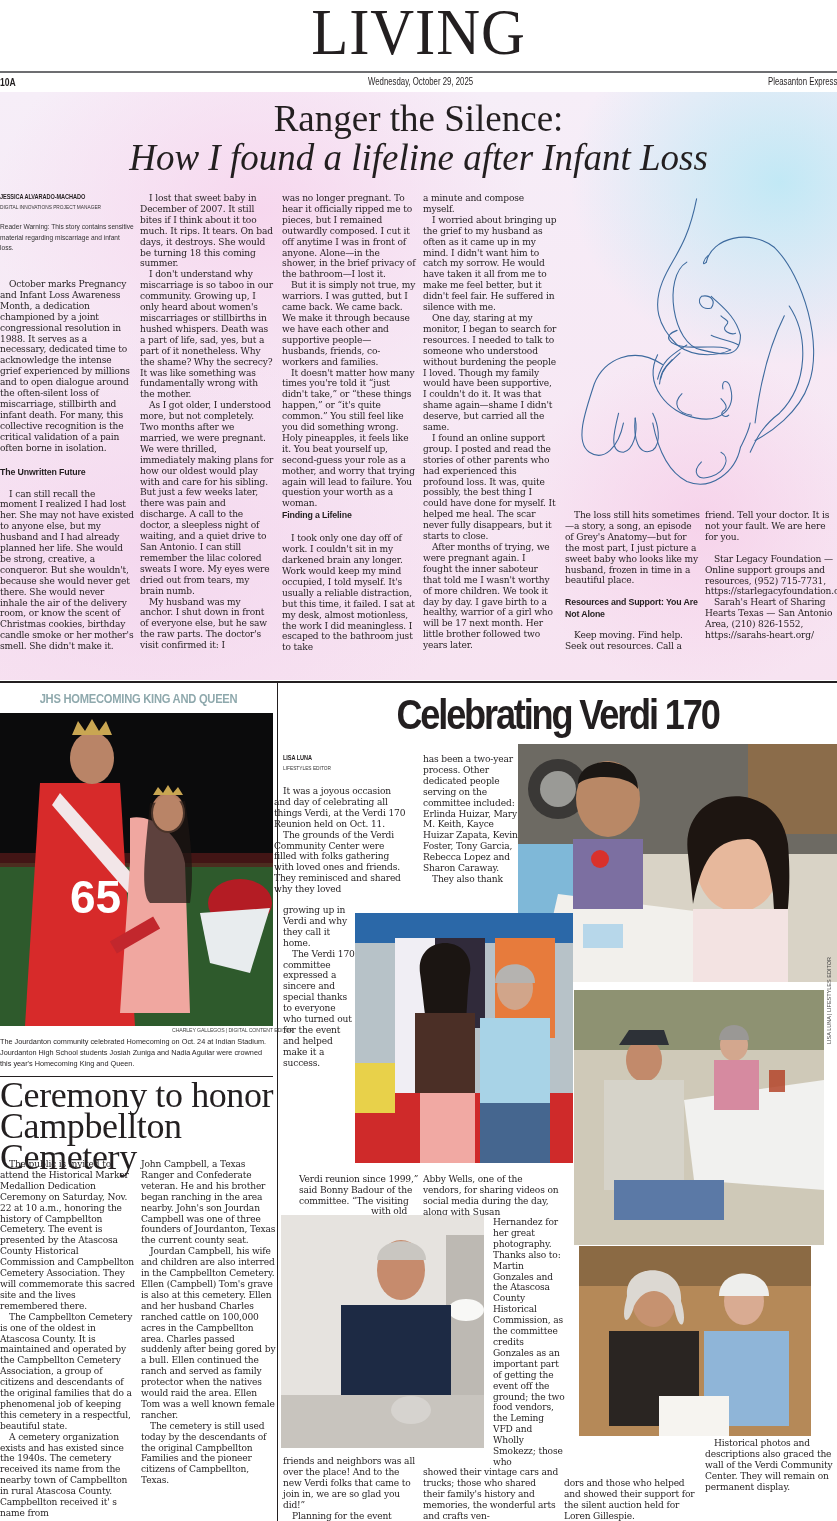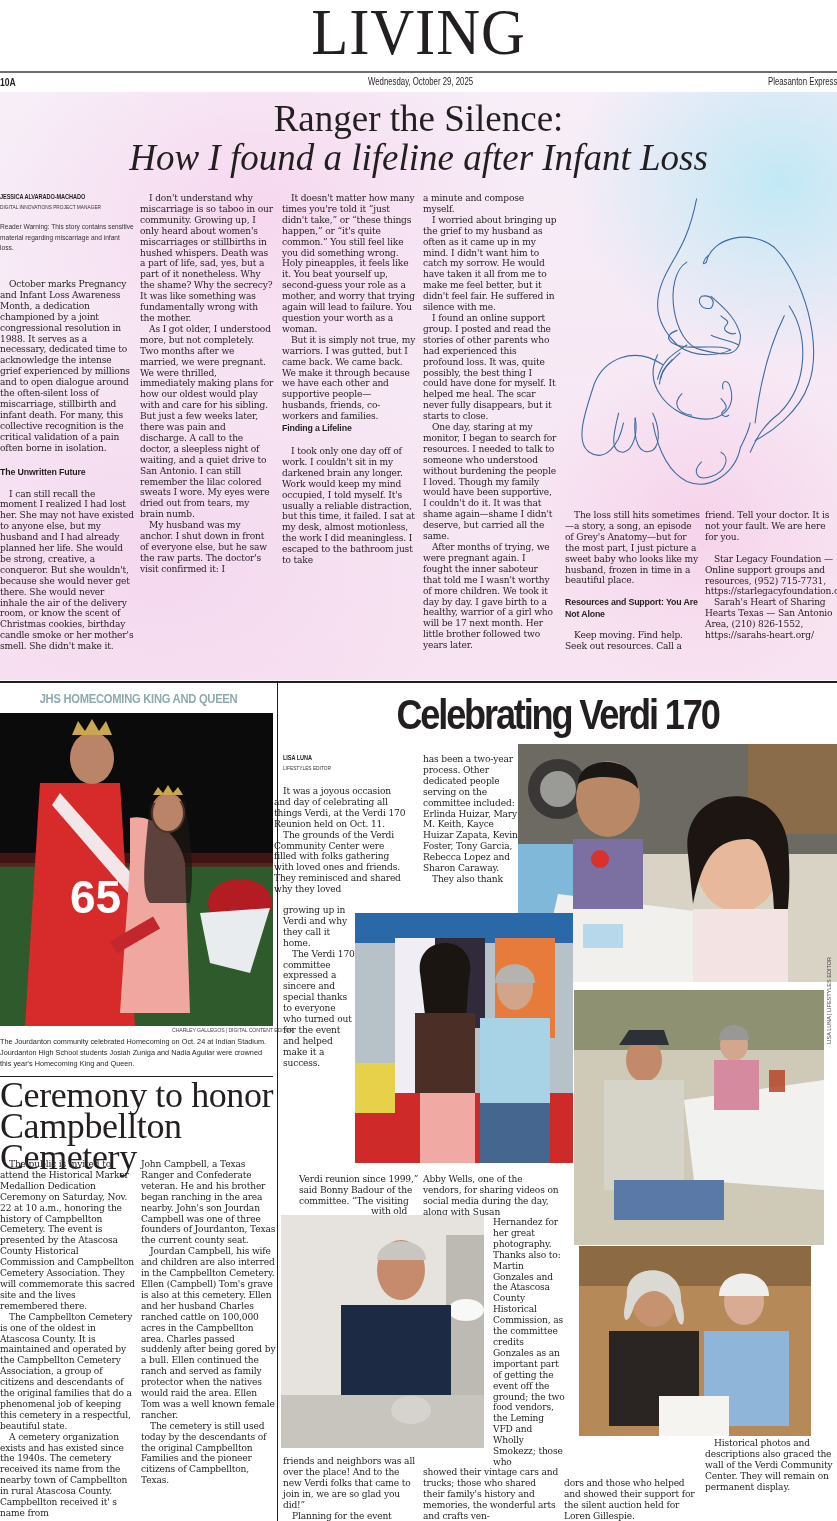--- a/index.html
+++ b/index.html
@@ -54,37 +54,39 @@
   <div class="warn" style="margin-top:12px;width:135px">Reader Warning: This story contains sensitive material regarding miscarriage and infant loss.</div>
 </div>
 
 <div class="abs col" style="left:0;top:279px;width:134px">
   <p>October marks Pregnancy and Infant Loss Awareness Month, a dedication championed by a joint congressional resolution in 1988. It serves as a necessary, dedicated time to acknowledge the intense grief experienced by millions and to open dialogue around the often-silent loss of miscarriage, stillbirth and infant death. For many, this collective recognition is the critical validation of a pain often borne in isolation.</p>
   <div class="subhead" style="margin-top:12px">The Unwritten Future</div>
   <p style="margin-top:11px">I can still recall the moment I realized I had lost her. She may not have existed to anyone else, but my husband and I had already planned her life. She would be strong, creative, a conqueror. But she wouldn't, because she would never get there. She would never inhale the air of the delivery room, or know the scent of Christmas cookies, birthday candle smoke or her mother's smell. She didn't make it.</p>
 </div>
 
 <div class="abs col" style="left:140px;top:193px;width:134px">
+  <p>I lost that sweet baby in December of 2007. It still bites if I think about it too much. It rips. It tears. On bad days, it destroys. She would be turning 18 this coming summer.</p>
   <p>I don't understand why miscarriage is so taboo in our community. Growing up, I only heard about women's miscarriages or stillbirths in hushed whispers. Death was a part of life, sad, yes, but a part of it nonetheless. Why the shame? Why the secrecy? It was like something was fundamentally wrong with the mother.</p>
   <p>As I got older, I understood more, but not completely. Two months after we married, we were pregnant. We were thrilled, immediately making plans for how our oldest would play with and care for his sibling. But just a few weeks later, there was pain and discharge. A call to the doctor, a sleepless night of waiting, and a quiet drive to San Antonio. I can still remember the lilac colored sweats I wore. My eyes were dried out from tears, my brain numb.</p>
   <p>My husband was my anchor. I shut down in front of everyone else, but he saw the raw parts. The doctor's visit confirmed it: I</p>
 </div>
 
 <div class="abs col" style="left:282px;top:193px;width:134px">
+  <p style="text-indent:0">was no longer pregnant. To hear it officially ripped me to pieces, but I remained outwardly composed. I cut it off anytime I was in front of anyone. Alone—in the shower, in the brief privacy of the bathroom—I lost it.</p>
+  <p>But it is simply not true, my warriors. I was gutted, but I came back. We came back. We make it through because we have each other and supportive people—husbands, friends, co-workers and families.</p>
   <p>It doesn't matter how many times you're told it “just didn't take,” or “these things happen,” or “it's quite common.” You still feel like you did something wrong. Holy pineapples, it feels like it. You beat yourself up, second-guess your role as a mother, and worry that trying again will lead to failure. You question your worth as a woman.</p>
-  <p>But it is simply not true, my warriors. I was gutted, but I came back. We came back. We make it through because we have each other and supportive people—husbands, friends, co-workers and families.</p>
   <div class="subhead" style="margin-top:0">Finding a Lifeline</div>
   <p style="margin-top:12px">I took only one day off of work. I couldn't sit in my darkened brain any longer. Work would keep my mind occupied, I told myself. It's usually a reliable distraction, but this time, it failed. I sat at my desk, almost motionless, the work I did meaningless. I escaped to the bathroom just to take</p>
 </div>
 
 <div class="abs col" style="left:423px;top:193px;width:134px">
   <p style="text-indent:0">a minute and compose myself.</p>
   <p>I worried about bringing up the grief to my husband as often as it came up in my mind. I didn't want him to catch my sorrow. He would have taken it all from me to make me feel better, but it didn't feel fair. He suffered in silence with me.</p>
+  <p>One day, staring at my monitor, I began to search for resources. I needed to talk to someone who understood without burdening the people I loved. Though my family would have been supportive, I couldn't do it. It was that shame again—shame I didn't deserve, but carried all the same.</p>
   <p>I found an online support group. I posted and read the stories of other parents who had experienced this profound loss. It was, quite possibly, the best thing I could have done for myself. It helped me heal. The scar never fully disappears, but it starts to close.</p>
-  <p>One day, staring at my monitor, I began to search for resources. I needed to talk to someone who understood without burdening the people I loved. Though my family would have been supportive, I couldn't do it. It was that shame again—shame I didn't deserve, but carried all the same.</p>
   <p>After months of trying, we were pregnant again. I fought the inner saboteur that told me I wasn't worthy of more children. We took it day by day. I gave birth to a healthy, warrior of a girl who will be 17 next month. Her little brother followed two years later.</p>
 </div>
 
 <svg class="abs" style="left:565px;top:185px;width:270px;height:320px" viewBox="0 0 277 320" fill="none" stroke="#3d6a9e" stroke-width="1.1" stroke-linecap="round">
   <path d="M135 10 C125 60 110 70 100 95 C90 120 95 140 115 160 C135 175 160 170 170 165"></path>
   <path d="M145 75 C150 50 190 40 215 60 C245 90 265 160 250 200 C240 230 210 250 195 258"></path>
   <path d="M145 75 C140 80 142 72 147 68"></path>
   <path d="M125 75 C100 90 110 160 140 165 C160 170 180 175 180 150 C175 130 160 120 150 110"></path>
   <path d="M140 110 C135 115 140 125 150 122 C155 115 150 108 140 110"></path>
   <path d="M160 130 C165 135 170 135 165 140 C160 145 170 150 175 148"></path>

